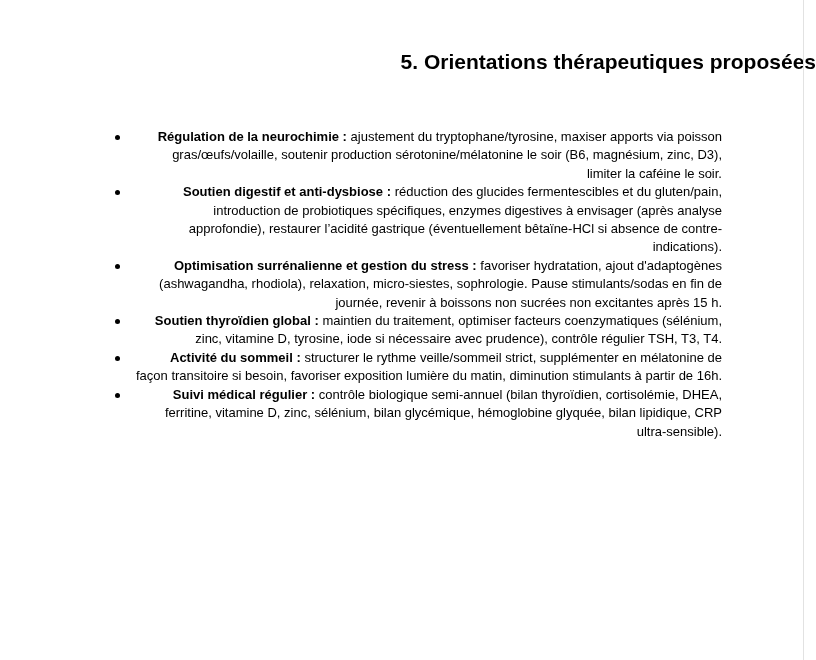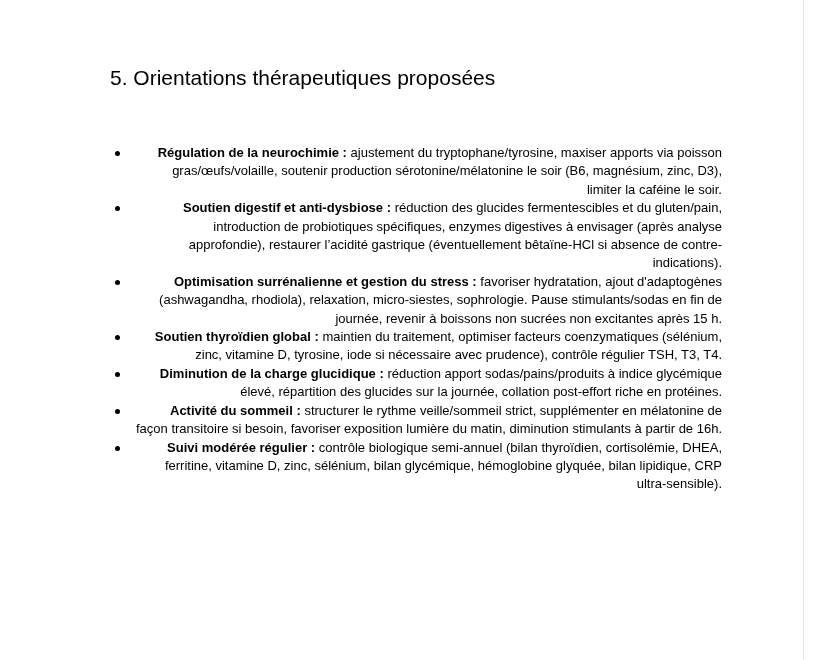--- a/index.html
+++ b/index.html
@@ -13,25 +13,26 @@
     overflow: hidden;
     position: relative;
     font-family: "Liberation Sans", sans-serif;
     color: #000000;
     -webkit-font-smoothing: antialiased;
   }
   .page {
     padding: 50px 0 0 94px;
   }
   .heading {
-    margin: 16px;
+    margin: 0;
     font-size: 21px;
-    font-weight: 400;
+    font-weight: 700;
     line-height: 24px;
     color: #000000;
+    text-align: right;
   }
   .bullets {
     list-style: none;
     margin: 54px 0 0 0;
     padding: 0 0 0 42px;
     width: 586px;
     font-size: 13px;
     line-height: 18.4px;
     color: #000000;
   }
@@ -80,27 +81,23 @@
     </li>
     <li>
       <b>Optimisation surrénalienne et gestion du stress :</b>
       <span>favoriser hydratation, ajout d'adaptogènes (ashwagandha, rhodiola), relaxation, micro-siestes, sophrologie. Pause stimulants/sodas en fin de journée, revenir à boissons non sucrées non excitantes après 15 h.</span>
     </li>
     <li>
       <b>Soutien thyroïdien global :</b>
       <span>maintien du traitement, optimiser facteurs coenzymatiques (sélénium, zinc, vitamine D, tyrosine, iode si nécessaire avec prudence), contrôle régulier TSH, T3, T4.</span>
     </li>
     <li>
-      <b>Diminution de la charge glucidique :</b>
-      <span>réduction apport sodas/pains/produits à indice glycémique élevé, répartition des glucides sur la journée, collation post-effort riche en protéines.</span>
-    </li>
-    <li>
       <b>Activité du sommeil :</b>
       <span>structurer le rythme veille/sommeil strict, supplémenter en mélatonine de façon transitoire si besoin, favoriser exposition lumière du matin, diminution stimulants à partir de 16h.</span>
     </li>
     <li>
-      <b>Suivi modérée régulier :</b>
+      <b>Suivi médical régulier :</b>
       <span>contrôle biologique semi-annuel (bilan thyroïdien, cortisolémie, DHEA, ferritine, vitamine D, zinc, sélénium, bilan glycémique, hémoglobine glyquée, bilan lipidique, CRP ultra-sensible).</span>
     </li>
   </ul>
 </div>
 
 <div class="page-edge"></div>
 
 </body></html>

